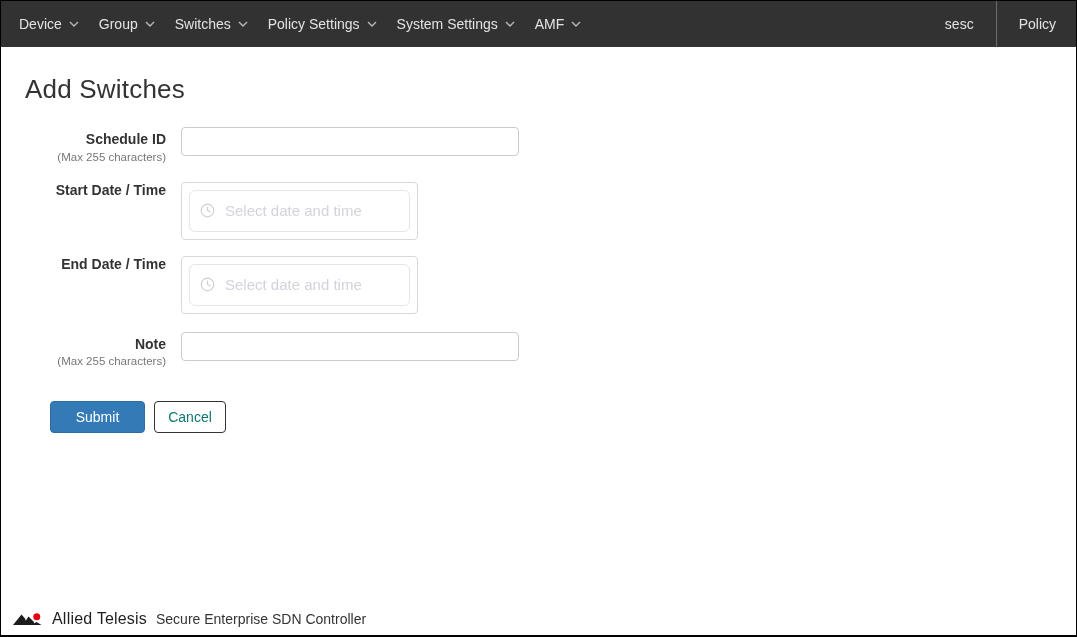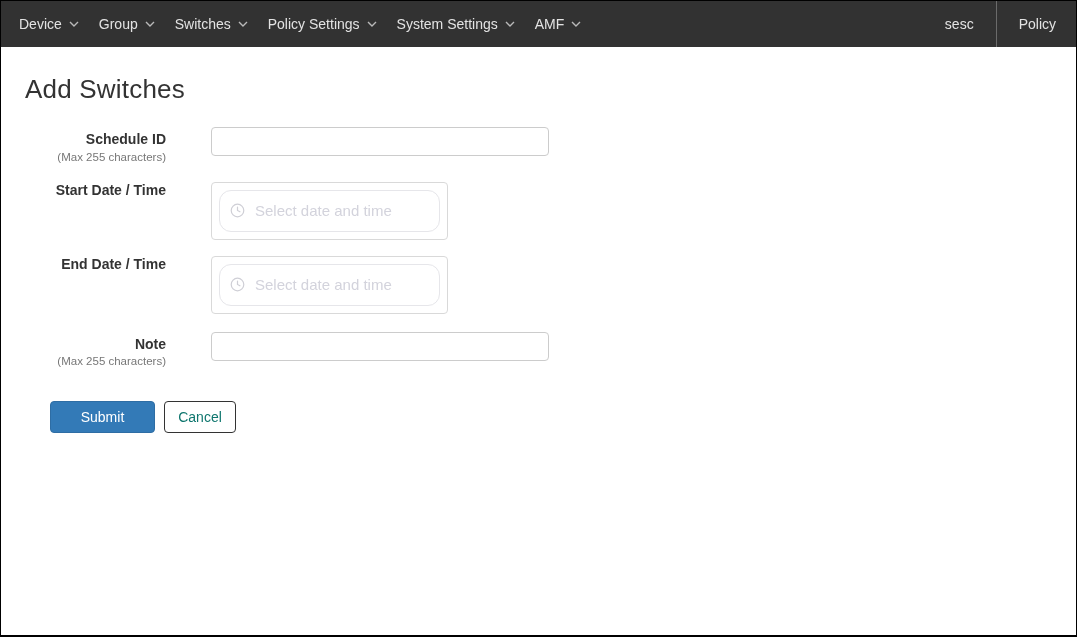--- a/index.html
+++ b/index.html
@@ -19,21 +19,21 @@
   .nav-item svg { display:block; }
   .nav-right { display:flex; align-items:center; height:100%; }
   .nav-user { font-size:14px; padding-right:22px; }
   .nav-divider { width:1px; height:46px; background:rgba(255,255,255,0.28); }
   .nav-logout { font-size:14px; padding:0 20px 0 22px; cursor:pointer; }
 
   
   .main { padding-left:24px; }
   .page-title { font-size:26px; font-weight:400; color:#333; margin:27px 0 22px 0; letter-spacing:0.2px; }
 
-  .form-row { display:flex;gap:30px; }
+  .form-row { display:flex; }
   .label-col { width:141px; text-align:right; }
   .control-col { margin-left:15px; }
   .field-label { font-size:14px; font-weight:bold; color:#333; line-height:1.25; }
   .field-hint { font-size:11.5px; color:#777; margin-top:2px; white-space:nowrap; }
 
   .row-text { margin-bottom:19px; }
   .row-text .label-col { padding-top:4px; }
   .row-date { margin-bottom:16px; }
   .row-note { margin-bottom:34px; }
   .row-note .label-col { padding-top:4px; }
@@ -41,33 +41,33 @@
   .text-input {
     width:338px; height:29px; border:1px solid #ccc; border-radius:4px;
     padding:0 10px; font-size:14px; font-family:inherit; color:#333; outline:none;
   }
 
   .dt-wrapper {
     width:237px; border:1px solid #d9d9d9; border-radius:4px;
     padding:7px; background:#fff;
   }
   .dt-inner {
-    border:1px solid #e6e6ea; border-radius:12px; height:42px;
+    border:1px solid #e6e6ea; border-radius:6px; height:42px;
     display:flex; align-items:center; padding:16px 10px;
   }
   .dt-inner svg { flex:none; display:block; }
   .dt-input {
     border:none; outline:none; flex:1; min-width:0; margin-left:10px;
     font-size:15px; font-family:inherit; color:#555;
   }
   .dt-input::placeholder { color:#d3d3dc; opacity:1; }
 
   .button-row { display:flex; gap:9px; margin-left:25px; }
   .btn { height:32px; border-radius:4px; font-size:14px; font-family:inherit; cursor:pointer; }
-  .btn-primary { width:105px; background:#337ab7; border:1px solid #2e6da4; color:#fff; }
+  .btn-primary { width:95px; background:#337ab7; border:1px solid #2e6da4; color:#fff; }
   .btn-default { width:72px; background:#fff; border:1px solid #333; color:#0f766e; }
 
   
   .footer {
     position:absolute; left:0; right:0; bottom:0;
     display:flex; align-items:center; justify-content:space-between;
     padding:4px 8px 7px 12px;
   }
   .footer-left { display:flex; align-items:center; }
   .footer-left svg { display:block; }
@@ -201,15 +201,27 @@
       </div>
     </div>
 
     <div class="button-row">
       <button class="btn btn-primary">Submit</button>
       <button class="btn btn-default">Cancel</button>
     </div>
   </div>
 
   <div class="footer">
+    <div class="footer-left">
+      <span>
+        <svg width="32" height="16" viewBox="0 0 64 32">
+          <polygon points="0,28 17,7 24,15 29,28" fill="#1c1c1c"></polygon>
+          <polygon points="20,28 31,11 41,21 44,28" fill="#1c1c1c"></polygon>
+          <polygon points="36,28 47,22 57,28" fill="#1c1c1c"></polygon>
+          <circle cx="47.5" cy="11.5" r="7" fill="#e60012"></circle>
+        </svg>
+      </span>
+      <span class="brand-name">Allied Telesis</span>
+      <span class="product-name">Secure Enterprise SDN Controller</span>
+    </div>
   </div>
 
 </div>
 
 </body></html>

